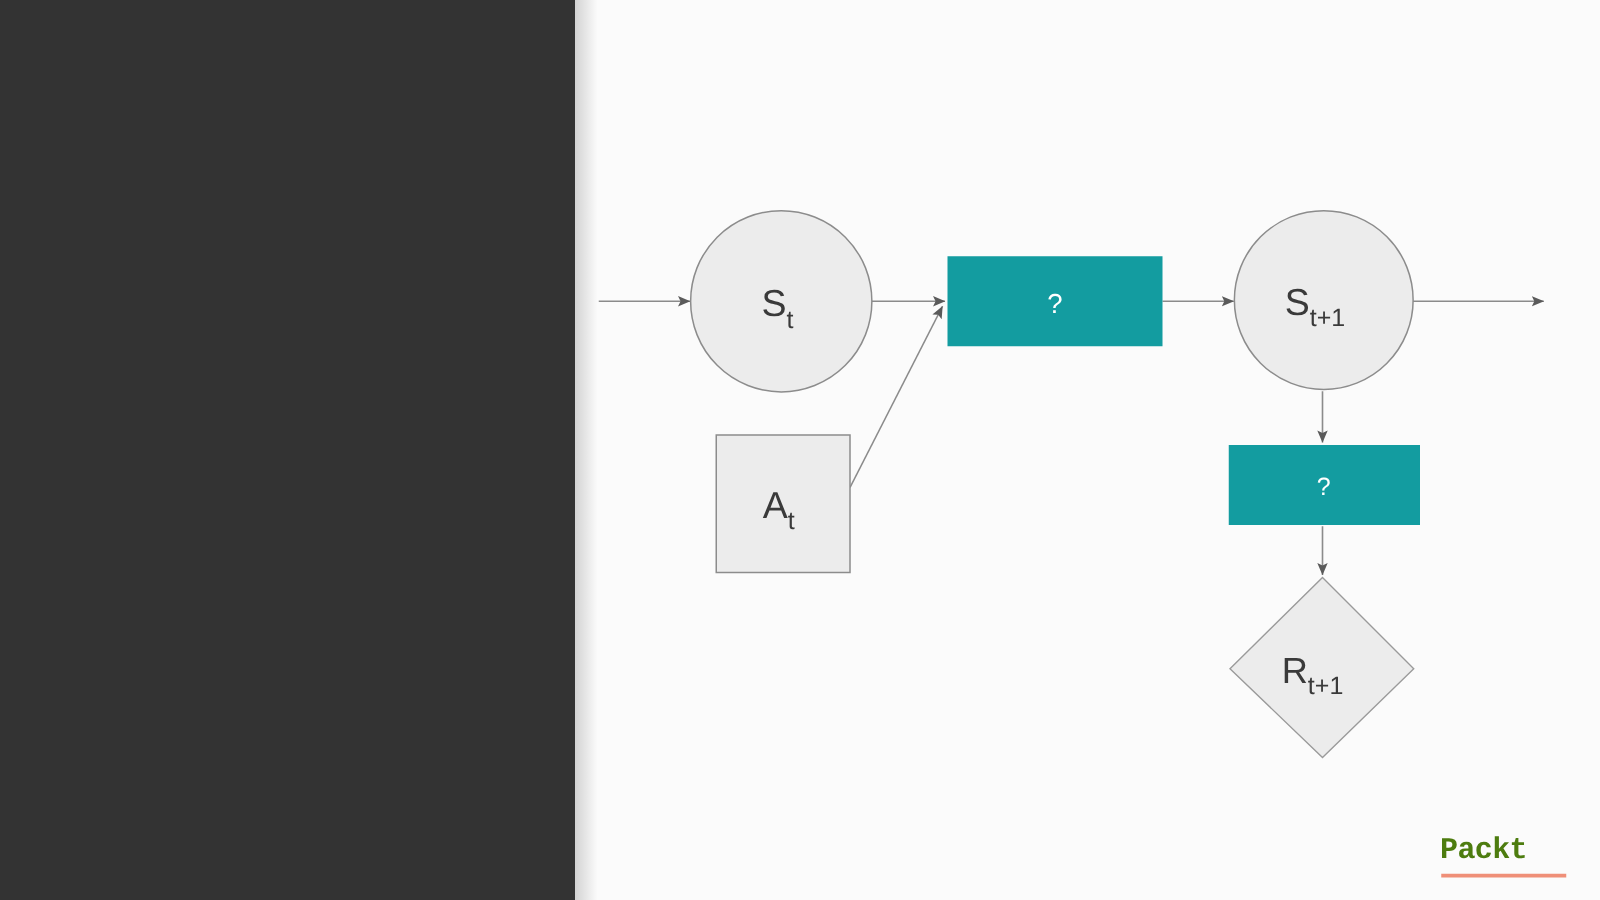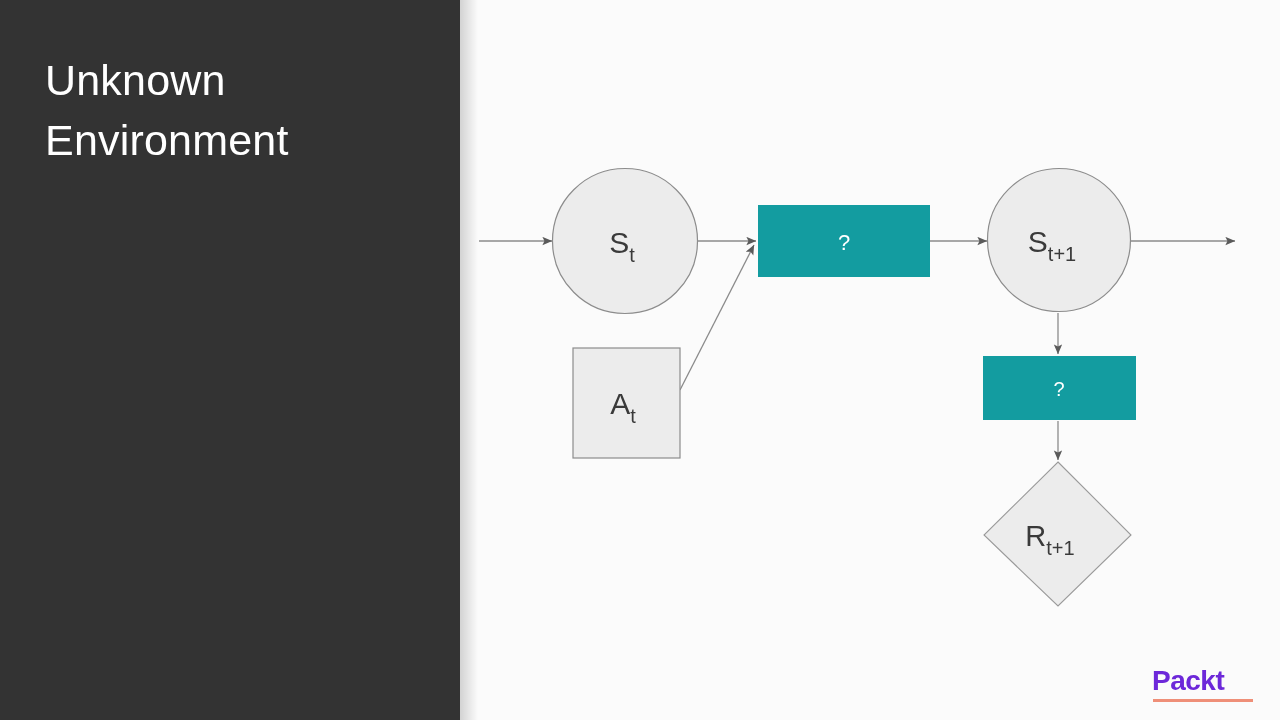--- a/index.html
+++ b/index.html
@@ -68,45 +68,43 @@
 
   
   .packt-logo {
     position: absolute;
     left: 1152px;
     top: 666px;
     width: 104px;
     height: 40px;
   }
   .packt-word {
-    font-family: Liberation Sans, sans-serif;
-    font-size: 28px;
+    font-family: Liberation Mono, monospace;
+    font-size: 24px;
     font-weight: 700;
-    color: #6d28d9;
+    color: #4d7c0f;
     letter-spacing: -0.5px;
     line-height: 30px;
   }
   .packt-underline {
     position: absolute;
     left: 1px;
     top: 33px;
     width: 100px;
     height: 3px;
     background: #ef8f78;
   }
 </style>
 </head>
 <body>
 
 <div id="slide">
 
   <div class="title-panel"></div>
   <div class="title-panel-edge"></div>
-  <div class="slide-title">Unknown
-Environment</div>
 
   <div class="diagram">
     <svg width="820" height="720" viewBox="0 0 820 720" xmlns="http://www.w3.org/2000/svg">
       <defs>
         <marker id="arrowhead" markerWidth="9" markerHeight="9" refX="7.4" refY="3.2" orient="auto" markerUnits="strokeWidth">
           <path d="M0,0 L7.6,3.2 L0,6.4 L1.6,3.2 z" fill="#5a5a5a"></path>
         </marker>
       </defs>
 
       <g stroke="#8b8b8b" stroke-width="1.3" fill="none" marker-end="url(#arrowhead)">

